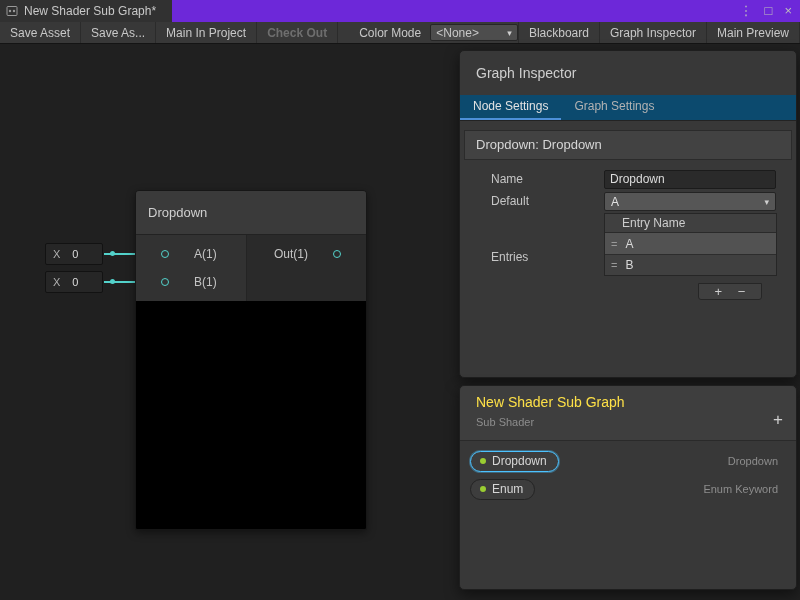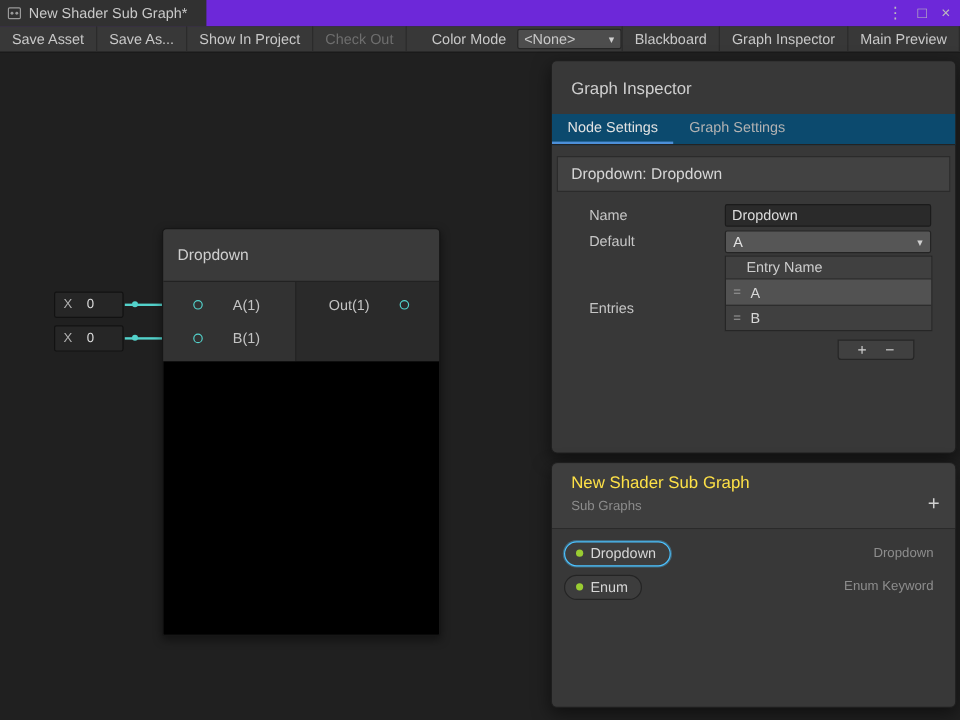--- a/index.html
+++ b/index.html
@@ -12,21 +12,21 @@
   .doc-tab{position:absolute;left:0;top:0;height:22px;display:flex;align-items:center;gap:6px;
     padding:0 16px 0 6px;background:#313131;color:#c9c9c9;font-size:12px;}
   .win-controls{position:absolute;right:4px;top:0;height:22px;display:flex;align-items:center;gap:12px;
     color:#bdbdbd;font-size:13px;padding-right:4px;}
   .win-controls span{cursor:default;line-height:22px;}
 
   
   .toolbar{position:absolute;top:22px;left:0;width:800px;height:22px;background:#383838;
     border-bottom:1px solid #141414;display:flex;align-items:stretch;font-size:12px;color:#c8c8c8;}
   .tbtn{display:flex;align-items:center;padding:0 10px;border-right:1px solid #2b2b2b;white-space:nowrap;}
-  .tbtn.disabled{color:#6e6e6e;}
+  .tbtn.disabled{color:#6e6e6e;font-weight:bold;}
   .tspacer{width:14px;}
   .tlabel{display:flex;align-items:center;padding:0 9px;white-space:nowrap;}
   .tdropdown{display:flex;align-items:center;justify-content:space-between;width:100px;margin:2px 0;
     background:#4d4d4d;border:1px solid #262626;border-radius:2px;padding:0 5px;white-space:nowrap;}
   .dd-arrow{font-size:9px;color:#cfcfcf;}
   .tflex{flex:1;}
   .tright{display:flex;border-left:1px solid #2b2b2b;}
 
   
   .canvas{position:absolute;top:44px;left:0;width:800px;height:556px;background:#202020;}
@@ -120,21 +120,21 @@
     <div class="win-controls">
       <span>⋮</span>
       <span>□</span>
       <span>×</span>
     </div>
   </div>
 
   <div class="toolbar">
     <div class="tbtn">Save Asset</div>
     <div class="tbtn">Save As...</div>
-    <div class="tbtn">Show In Project</div>
+    <div class="tbtn">Main In Project</div>
     <div class="tbtn disabled">Check Out</div>
     <div class="tspacer"></div>
     <div class="tlabel">Color Mode</div>
     <div class="tdropdown">
       <span>&lt;None&gt;</span>
       <span class="dd-arrow">▾</span>
     </div>
     <div class="tflex"></div>
     <div class="tright">
       <div class="tbtn">Blackboard</div>
@@ -215,21 +215,21 @@
     </div>
     <div class="list-footer">
       <span class="lf-btn">+</span>
       <span class="lf-btn">−</span>
     </div>
   </div>
 
   <div class="panel" id="blackboard">
     <div class="bb-header"></div>
     <div class="bb-title">New Shader Sub Graph</div>
-    <div class="bb-subtitle">Sub Graphs</div>
+    <div class="bb-subtitle">Sub Shader</div>
     <div class="bb-plus">+</div>
 
     <div class="bb-row" id="bb-row-0">
       <div class="pill selected">
         <span class="pill-dot"></span>
         <span>Dropdown</span>
       </div>
       <span class="bb-type">Dropdown</span>
     </div>
 

